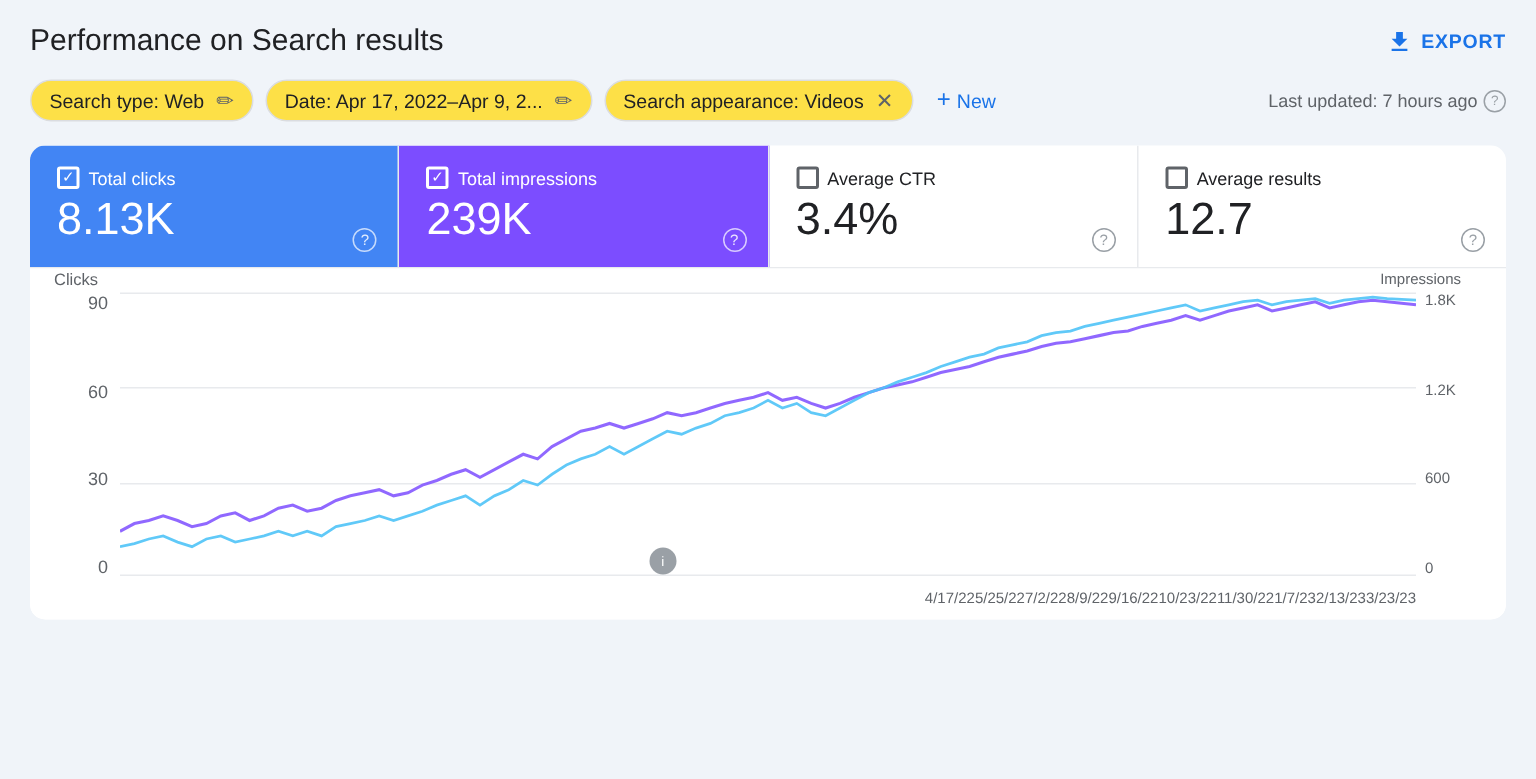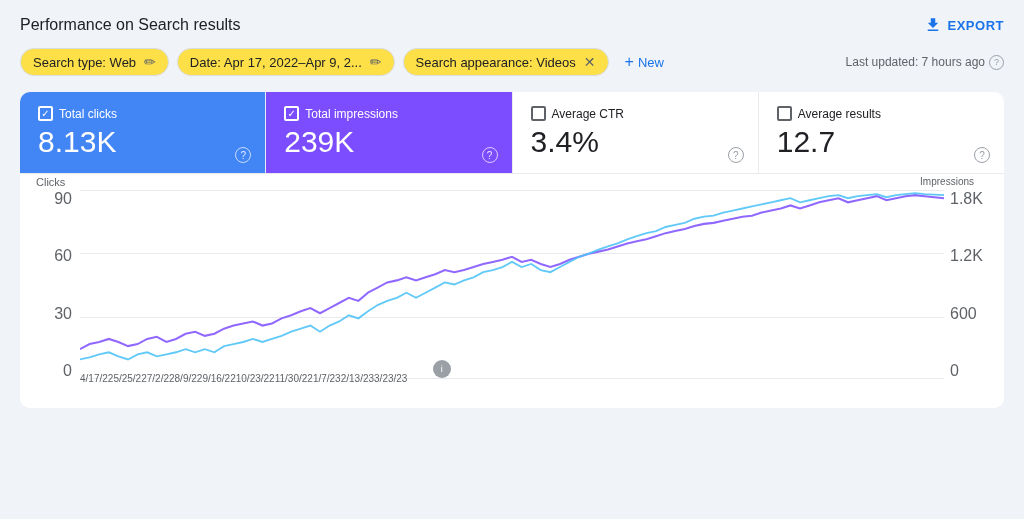--- a/index.html
+++ b/index.html
@@ -14,21 +14,21 @@
       background: #f0f4f9;
       padding: 16px 20px 10px 20px;
     }
     .header {
       display: flex;
       align-items: center;
       justify-content: space-between;
       margin-bottom: 14px;
     }
     .page-title {
-      font-size: 16px;
+      font-size: 20px;
       font-weight: 500;
       color: #202124;
     }
     .export-btn {
       display: flex;
       align-items: center;
       gap: 6px;
       font-size: 13px;
       font-weight: 600;
       color: #1a73e8;
@@ -211,40 +211,40 @@
     .y-labels-right {
       position: absolute;
       right: 0; top: 0; bottom: 20px;
       width: 42px;
       display: flex;
       flex-direction: column;
       justify-content: space-between;
       align-items: flex-start;
     }
     .y-label {
-      font-size: 16px;
+      font-size: 12px;
       color: #5f6368;
       padding-right: 4px;
     }
     .y-label-right {
-      font-size: 16px;
+      font-size: 10px;
       color: #5f6368;
       padding-left: 4px;
     }
     svg.chart-svg {
       position: absolute;
       top: 0; left: 44px; right: 44px; bottom: 20px;
       width: calc(100% - 88px);
       height: calc(100% - 20px);
     }
     .x-labels {
       position: absolute;
-      bottom: 16px; left: 44px; right: 44px;
-      display: flex;
-      justify-content: flex-start;
+      bottom: 0; left: 44px; right: 44px;
+      display: flex;
+      justify-content: flex-end;
     }
     .x-label {
       font-size: 10px;
       color: #5f6368;
       text-align: center;
     }
     .annotation-dot {
       position: absolute;
       width: 18px;
       height: 18px;

